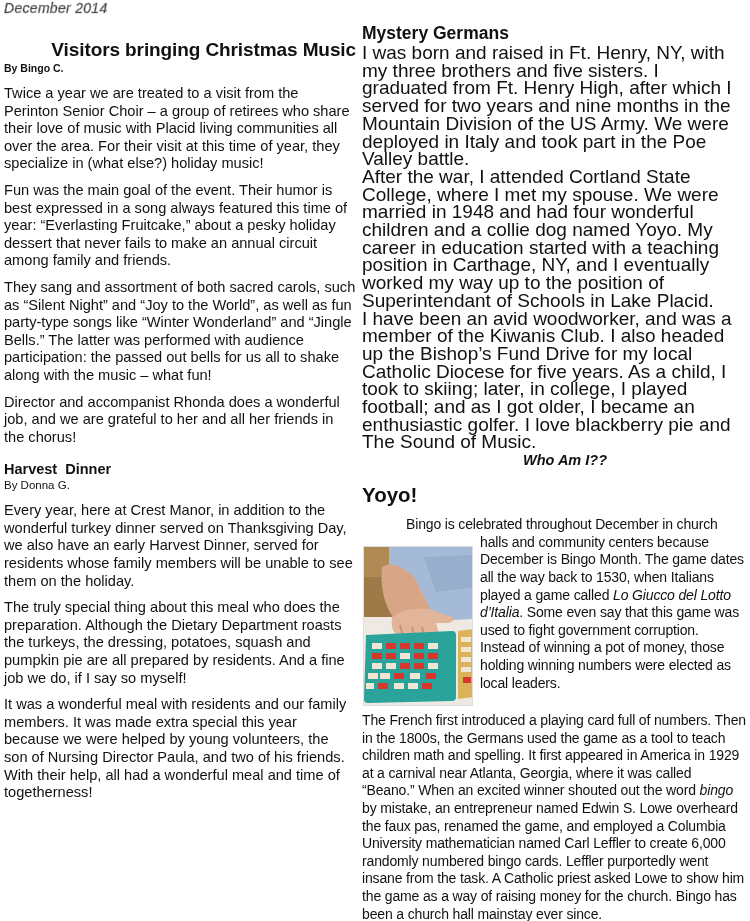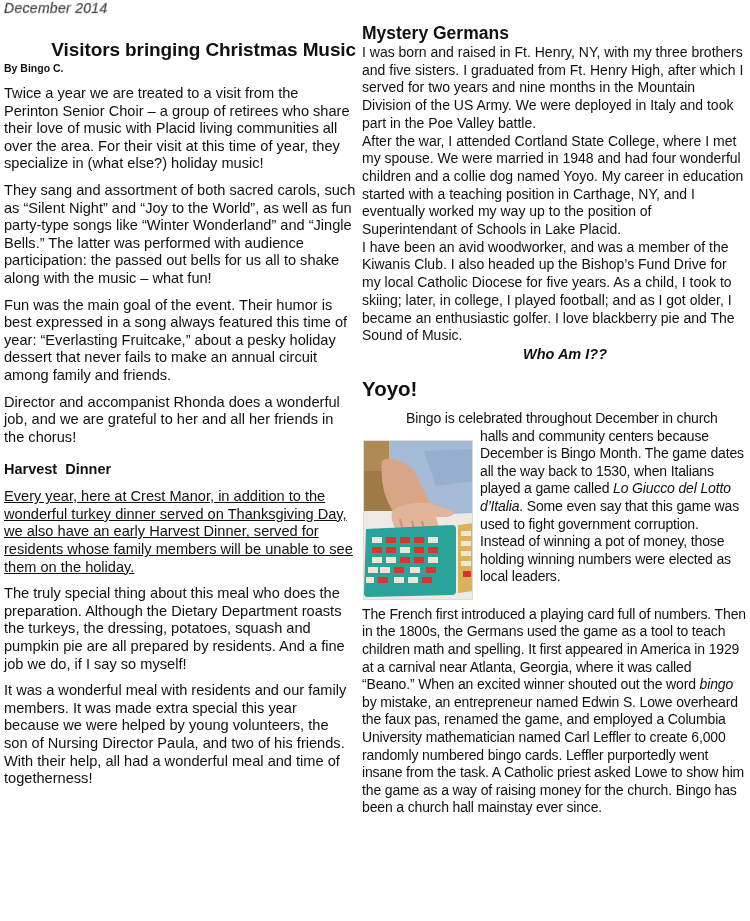--- a/index.html
+++ b/index.html
@@ -19,21 +19,21 @@
     .col-right { position: absolute; left: 362px; top: 22px; width: 384px; }
 
     .h-big { font-weight: bold; font-size: 19px; line-height: 24px; letter-spacing: -0.1px; text-align: right; }
     .byline-bold { font-weight: bold; font-size: 10.5px; line-height: 13px; }
     .byline { font-size: 11.5px; line-height: 14px; }
     .h-mid { font-weight: bold; font-size: 14.5px; line-height: 18px; }
 
     .body-l { font-size: 14.6px; line-height: 17.6px; }
     .body-l p { margin-top: 9px; }
 
-    .body-r { font-size: 14px; line-height: 17.7px; }
+    .body-r { font-size: 19px; line-height: 17.7px; }
 
     .who { font-weight: bold; font-style: italic; text-align: center; font-size: 14.5px; line-height: 18px; padding-left: 22px; }
 
     .h-bingo { font-weight: bold; font-size: 20.5px; line-height: 24px; margin-top: 14px; }
 
     .bingo-body { font-size: 14px; line-height: 17.6px; letter-spacing: -0.15px; }
     .bingo-intro { margin-top: 9px; margin-left: 44px; }
     .bingo-float-wrap { position: relative; }
     .bingo-photo {
       float: left; width: 110px; height: 160px; margin: 12px 7px 4px 1px;
@@ -46,30 +46,31 @@
 <body>
 
 <div class="masthead">December 2014</div>
 
 <div class="col-left">
   <section>
     <h1 class="h-big">Visitors bringing Christmas Music</h1>
     <div class="byline-bold">By Bingo C.</div>
     <div class="body-l">
       <p style="margin-top:10px;">Twice a year we are treated to a visit from the Perinton Senior Choir – a group of retirees who share their love of music with Placid living communities all over the area. For their visit at this time of year, they specialize in (what else?) holiday music!</p>
+      <p>Fun was the main goal of the event. Their humor is best expressed in a song always featured this time of year: “Everlasting Fruitcake,” about a pesky holiday dessert that never fails to make an annual circuit among family and friends.</p>
       <p>They sang and assortment of both sacred carols, such as “Silent Night” and “Joy to the World”, as well as fun party-type songs like “Winter Wonderland” and “Jingle Bells.” The latter was performed with audience participation: the passed out bells for us all to shake along with the music – what fun!</p>
-      <p>Fun was the main goal of the event. Their humor is best expressed in a song always featured this time of year: “Everlasting Fruitcake,” about a pesky holiday dessert that never fails to make an annual circuit among family and friends.</p>
       <p>Director and accompanist Rhonda does a wonderful job, and we are grateful to her and all her friends in the chorus!</p>
     </div>
   </section>
 
   <section style="margin-top:14px;">
     <h2 class="h-mid" style="white-space:pre;">Harvest  Dinner</h2>
+    <div class="byline">By Donna G.</div>
     <div class="body-l">
-      <p style="margin-top:10px;text-decoration:underline;">Every year, here at Crest Manor, in addition to the wonderful turkey dinner served on Thanksgiving Day, we also have an early Harvest Dinner, served for residents whose family members will be unable to see them on the holiday.</p>
+      <p style="margin-top:10px;">Every year, here at Crest Manor, in addition to the wonderful turkey dinner served on Thanksgiving Day, we also have an early Harvest Dinner, served for residents whose family members will be unable to see them on the holiday.</p>
       <p>The truly special thing about this meal who does the preparation. Although the Dietary Department roasts the turkeys, the dressing, potatoes, squash and pumpkin pie are all prepared by residents. And a fine job we do, if I say so myself!</p>
       <p>It was a wonderful meal with residents and our family members. It was made extra special this year because we were helped by young volunteers, the son of Nursing Director Paula, and two of his friends. With their help, all had a wonderful meal and time of togetherness!</p>
     </div>
   </section>
 </div>
 
 <div class="col-right">
   <section>
     <h2 class="h-mid" style="font-size:17.5px;line-height:22px;">Mystery Germans</h2>
     <div class="body-r">

